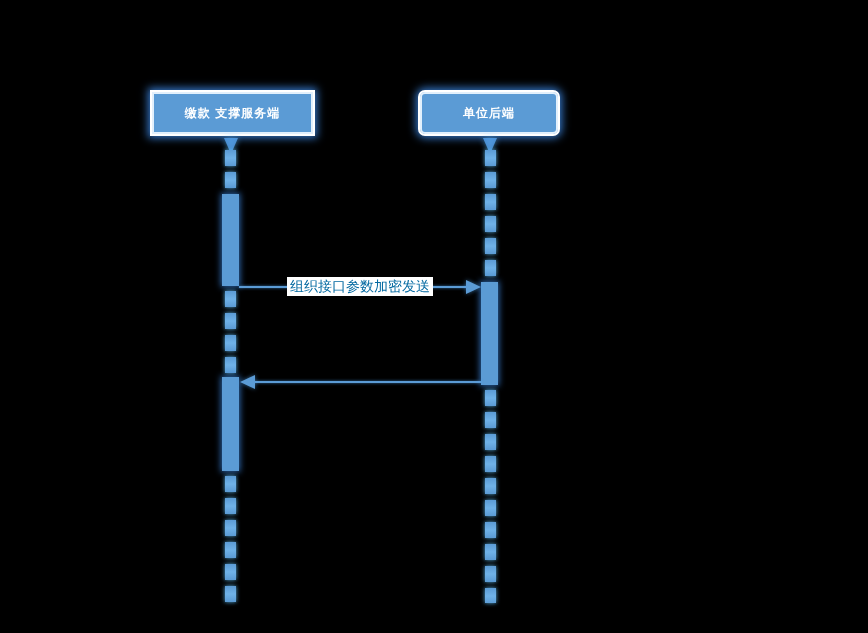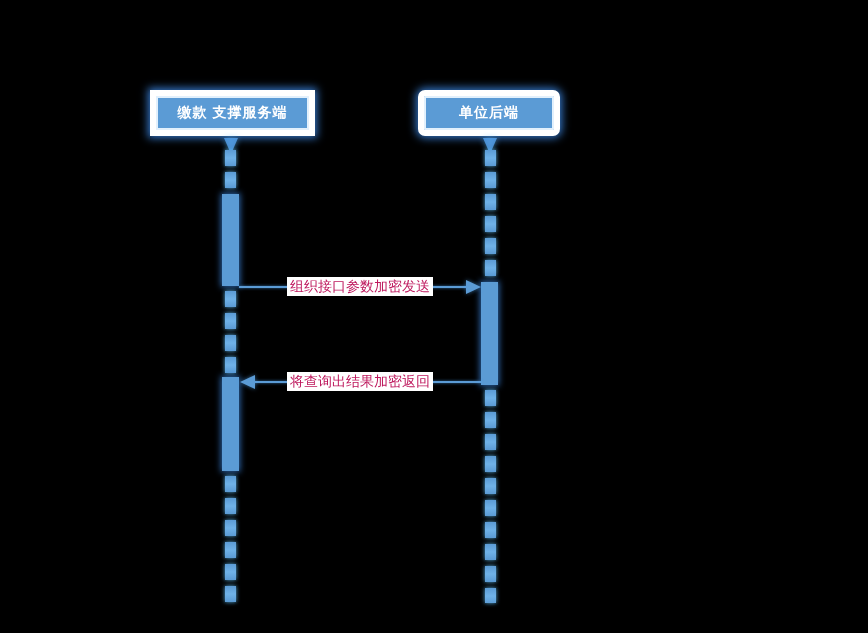--- a/index.html
+++ b/index.html
@@ -4,24 +4,24 @@
 <style>
   html,body{margin:0;padding:0;background:#000;}
   .stage{
     position:relative;width:868px;height:633px;background:#000;overflow:hidden;
     font-family:"Liberation Sans","DejaVu Sans",sans-serif;
   }
   
   .actor-box{
     position:absolute;height:46px;box-sizing:border-box;
     background:#5B9BD5;
-    border:6px solid #ffffff;
+    border:2px solid #ffffff;
     box-shadow:0 0 8px 2px rgba(62,140,235,.85), inset 0 0 0 2px rgba(238,247,255,.92);
     display:flex;align-items:center;justify-content:center;
-    color:#fff;font-weight:bold;font-size:14px;letter-spacing:1px;
+    color:#fff;font-weight:bold;font-size:12px;letter-spacing:1px;
     white-space:nowrap;
   }
   .actor-left{left:150px;top:90px;width:165px;}
   .actor-right{left:418px;top:90px;width:142px;border-radius:7px;}
   
   .lifeline-start{
     position:absolute;width:0;height:0;top:138px;
     border-left:7px solid transparent;border-right:7px solid transparent;
     border-top:16px solid rgba(86,162,238,.8);
     filter:drop-shadow(0 0 3px rgba(90,190,255,.8));
@@ -55,21 +55,21 @@
   }
   .line-1{left:239px;top:286px;width:229px;}
   .line-2{left:254px;top:381px;width:227px;}
   .arrowhead{position:absolute;width:0;height:0;
     border-top:7px solid transparent;border-bottom:7px solid transparent;
     filter:drop-shadow(0 0 2px rgba(80,165,245,.6));}
   .ah-right{left:466px;top:280px;border-left:15px solid #5B9BD5;}
   .ah-left{left:240px;top:375px;border-right:15px solid #5B9BD5;}
   .msg-label{
     position:absolute;left:360px;transform:translateX(-50%);
-    background:#FFFFFF;color:#be185d;
+    background:#FFFFFF;color:#0369a1;
     font-size:14px;line-height:17px;padding:1px 3px;white-space:nowrap;
   }
   .label-1{top:277px;}
   .label-2{top:372px;}
 </style>
 </head>
 <body>
 
 <div class="stage">
 
@@ -92,15 +92,14 @@
   <div class="dashes dr-a"></div>
   <div class="activation bar-r1"></div>
   <div class="dashes dr-b"></div>
 
   <div class="msg-line line-1"></div>
   <div class="arrowhead ah-right"></div>
   <div class="msg-label label-1">组织接口参数加密发送</div>
 
   <div class="msg-line line-2"></div>
   <div class="arrowhead ah-left"></div>
-  <div class="msg-label label-2">将查询出结果加密返回</div>
 
 </div>
 
 </body></html>

